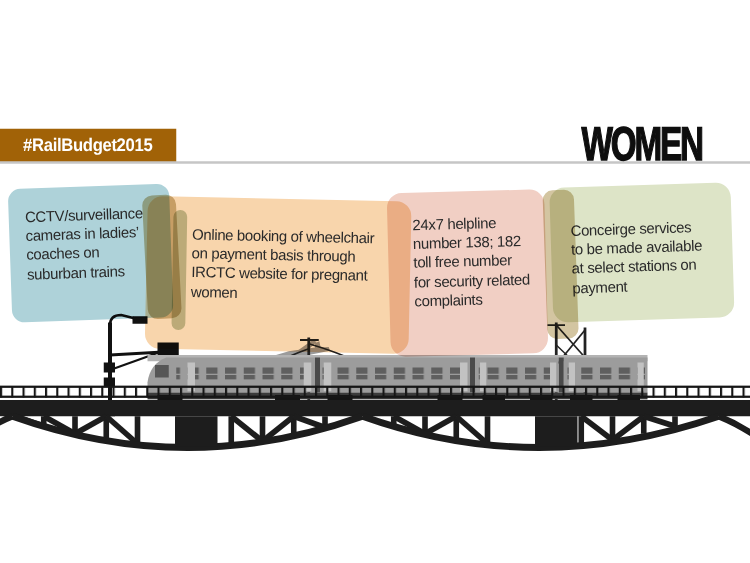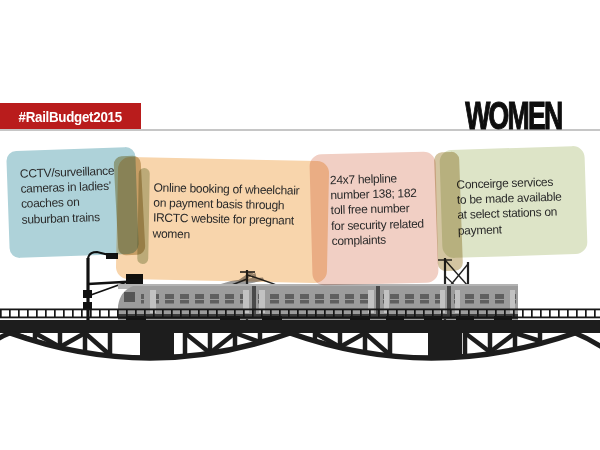--- a/index.html
+++ b/index.html
@@ -38,21 +38,21 @@
   .sB{left:138px;top:168px;width:11px;height:96px;transform:rotate(1deg);}
   .sC{left:436px;top:152px;width:25px;height:119px;transform:rotate(-2deg);}
   
   .scene{position:absolute;left:0;top:240px;width:600px;height:130px;}
 </style>
 </head>
 <body>
 
 <div class="stage">
 
-  <div class="badge" style="background: #b91c1c;">
+  <div class="badge" style="background: #a16207;">
     <span>#RailBudget2015</span>
   </div>
   <div class="rule"></div>
   <div class="women">WOMEN</div>
 
   <svg class="scene" viewBox="0 0 600 130" aria-hidden="true">
 
     <g fill="#9b9b9b">
       <path d="M214,46 L231,41 L252,38 L252,34.5 L255.5,33 L256.5,38 L263,37.5 L264,40.5 L247,44 L231,46.5 Q219,48.5 214,46 Z"></path>
       <path d="M238,40.5 L250,32 L253.5,33.5 L245,41 Z"></path>

